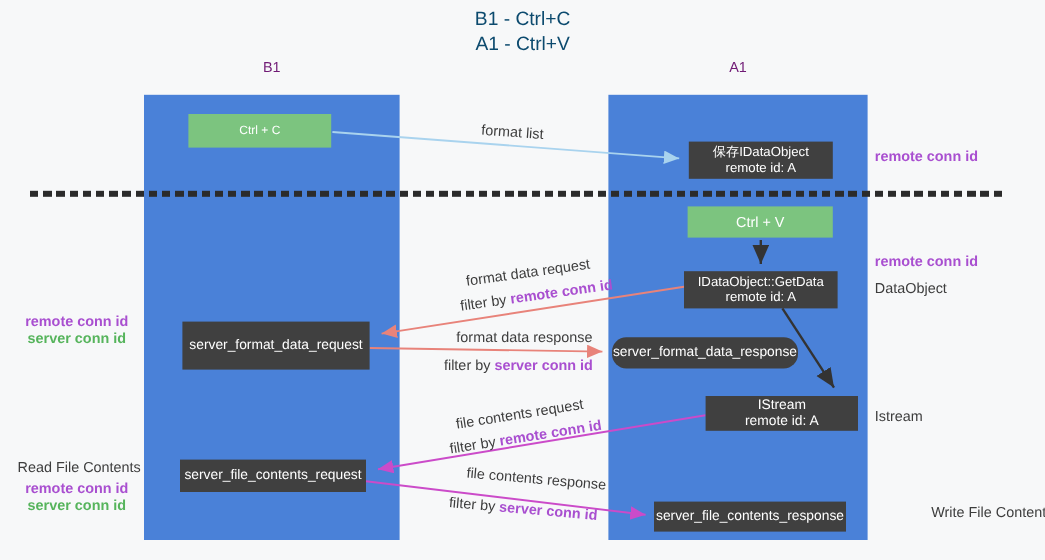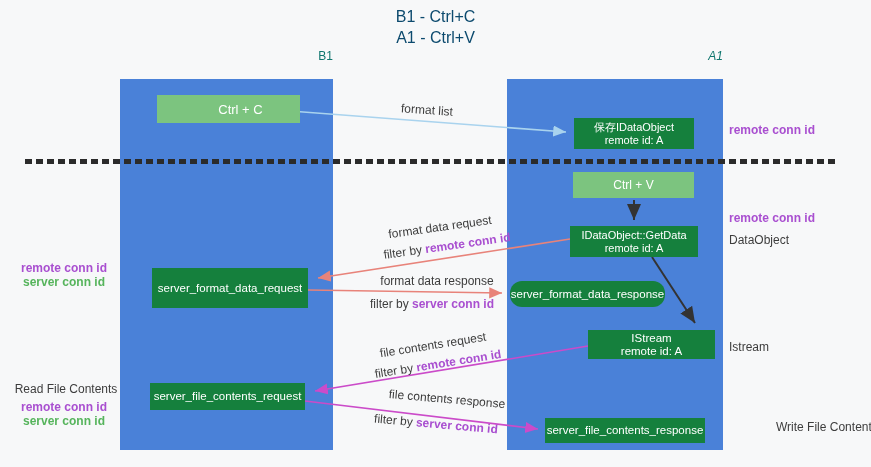--- a/index.html
+++ b/index.html
@@ -6,38 +6,38 @@
   body{
     width:871px;height:467px;position:relative;overflow:hidden;
     background:#f7f8f9;
     font-family:"Liberation Sans", sans-serif;
     color:#3d3d3d;
   }
   .abs{position:absolute;}
   
   #title-block{top:6px;left:0;width:871px;text-align:center;font-size:16px;line-height:21px;color:#0c4a6e;}
   
-  .ll-header{top:50px;text-align:right;font-size:12px;line-height:13px;color:#0f766e;}
+  .ll-header{top:50px;text-align:center;font-size:12px;line-height:13px;color:#701a75;}
   #hdr-left{left:120px;width:213px;}
-  #hdr-right{left:507px;width:216px;font-style:italic;}
+  #hdr-right{left:507px;width:216px;}
   
   .col{top:79px;height:371px;background:#4a81d8;z-index:1;}
   #col-left{left:120px;width:213px;}
   #col-right{left:507px;width:216px;}
   
   #divider{left:25px;top:159px;width:810px;height:5px;z-index:3;
     background:repeating-linear-gradient(90deg,#2b2b2b 0 7px,transparent 7px 11px);}
   
   #arrows{left:0;top:0;z-index:2;}
   
   .node{z-index:4;display:flex;flex-direction:column;align-items:center;justify-content:center;
     color:#fff;font-size:11.5px;line-height:13px;text-align:center;white-space:nowrap;}
   .green{background:#7cc47f;}
-  .orange{background:#15803d;}
-  #ctrl-c{left:157px;top:95px;width:119px;height:28px;font-size:13px;padding-left:24px;}
+  .orange{background:#404040;}
+  #ctrl-c{left:157px;top:95px;width:119px;height:28px;font-size:10px;}
   #save-obj{left:574px;top:118px;width:120px;height:31px;font-size:11px;}
   #ctrl-v{left:573px;top:172px;width:121px;height:26px;font-size:12px;}
   #getdata{left:570px;top:226px;width:128px;height:31px;font-size:11px;}
   #fmt-req{left:152px;top:268px;width:156px;height:40px;}
   #fmt-resp{left:510px;top:281px;width:155px;height:26px;border-radius:12px;}
   #istream{left:588px;top:330px;width:127px;height:29px;}
   #file-req{left:150px;top:383px;width:155px;height:27px;}
   #file-resp{left:545px;top:418px;width:160px;height:25px;}
   
   .side{z-index:5;font-size:12px;white-space:nowrap;}

